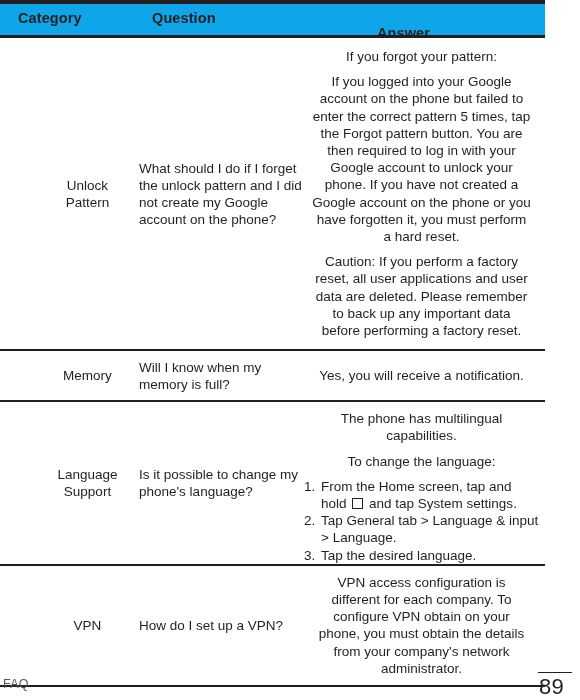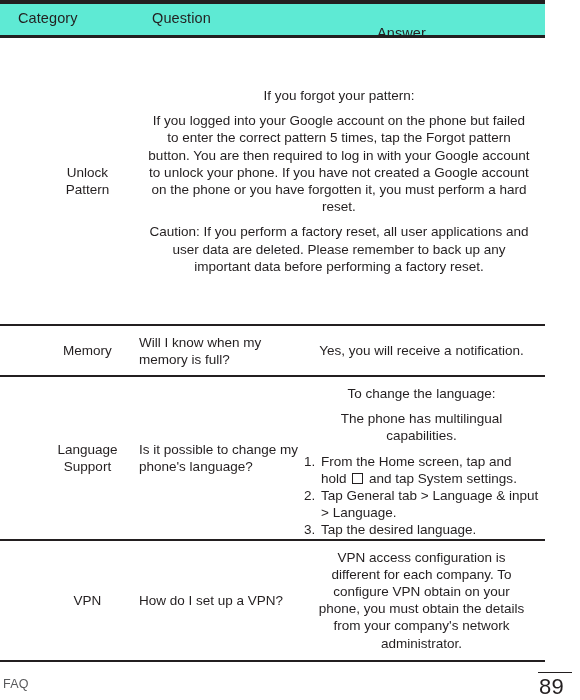--- a/index.html
+++ b/index.html
@@ -17,25 +17,26 @@
   }
 
   
   .faq-table {
     position: absolute;
     left: 0;
     top: 0;
     width: 545px;
   }
   .faq-head {
-    background: #5eead4;
+    background: #0ea5e9;
     border-top: 4px solid #231f20;
     border-bottom: 3px solid #231f20;
     height: 31px;
     position: relative;
+    font-weight: bold;
   }
   .faq-head .h-cell {
     position: absolute;
     top: 6px;
     font-size: 14.5px;
     letter-spacing: 0.1px;
     color: #231f20;
     white-space: nowrap;
   }
   .h-category { left: 18px; }
@@ -156,20 +157,21 @@
     <div class="h-cell h-category">Category</div>
     <div class="h-cell h-question">Question</div>
     <div class="h-cell h-answer">Answer</div>
   </div>
 
   <div class="faq-row row-unlock">
     <div class="col-category">
       <span>Unlock</span><br>
       <span>Pattern</span>
     </div>
+    <div class="col-question">What should I do if I forget the unlock pattern and I did not create my Google account on the phone?</div>
     <div class="col-answer">
       <p>If you forgot your pattern:</p>
       <p>If you logged into your Google account on the phone but failed to enter the correct pattern 5 times, tap the Forgot pattern button. You are then required to log in with your Google account to unlock your phone. If you have not created a Google account on the phone or you have forgotten it, you must perform a hard reset.</p>
       <p>Caution: If you perform a factory reset, all user applications and user data are deleted. Please remember to back up any important data before performing a factory reset.</p>
     </div>
   </div>
 
   <div class="faq-row row-memory">
     <div class="col-category">Memory</div>
     <div class="col-question">Will I know when my memory is full?</div>
@@ -178,22 +180,22 @@
     </div>
   </div>
 
   <div class="faq-row row-language">
     <div class="col-category">
       <span>Language</span><br>
       <span>Support</span>
     </div>
     <div class="col-question">Is it possible to change my phone's language?</div>
     <div class="col-answer">
+      <p>The phone has multilingual capabilities.</p>
       <p>To change the language:</p>
-      <p>The phone has multilingual capabilities.</p>
       <ul class="steps" id="lang-steps">
           <li><span class="num">1.</span><span>From the Home screen, tap and hold </span><span class="key-square"></span><span> and tap </span><b>System settings</b><span>.</span></li>
           <li><span class="num">2.</span><span>Tap </span><b>General</b><span> tab &gt; </span><b>Language &amp; input</b><span> &gt; </span><b>Language</b><span>.</span></li>
           <li><span class="num">3.</span><span>Tap the desired language.</span></li>
         </ul>
     </div>
   </div>
 
   <div class="faq-row row-vpn">
     <div class="col-category">VPN</div>

